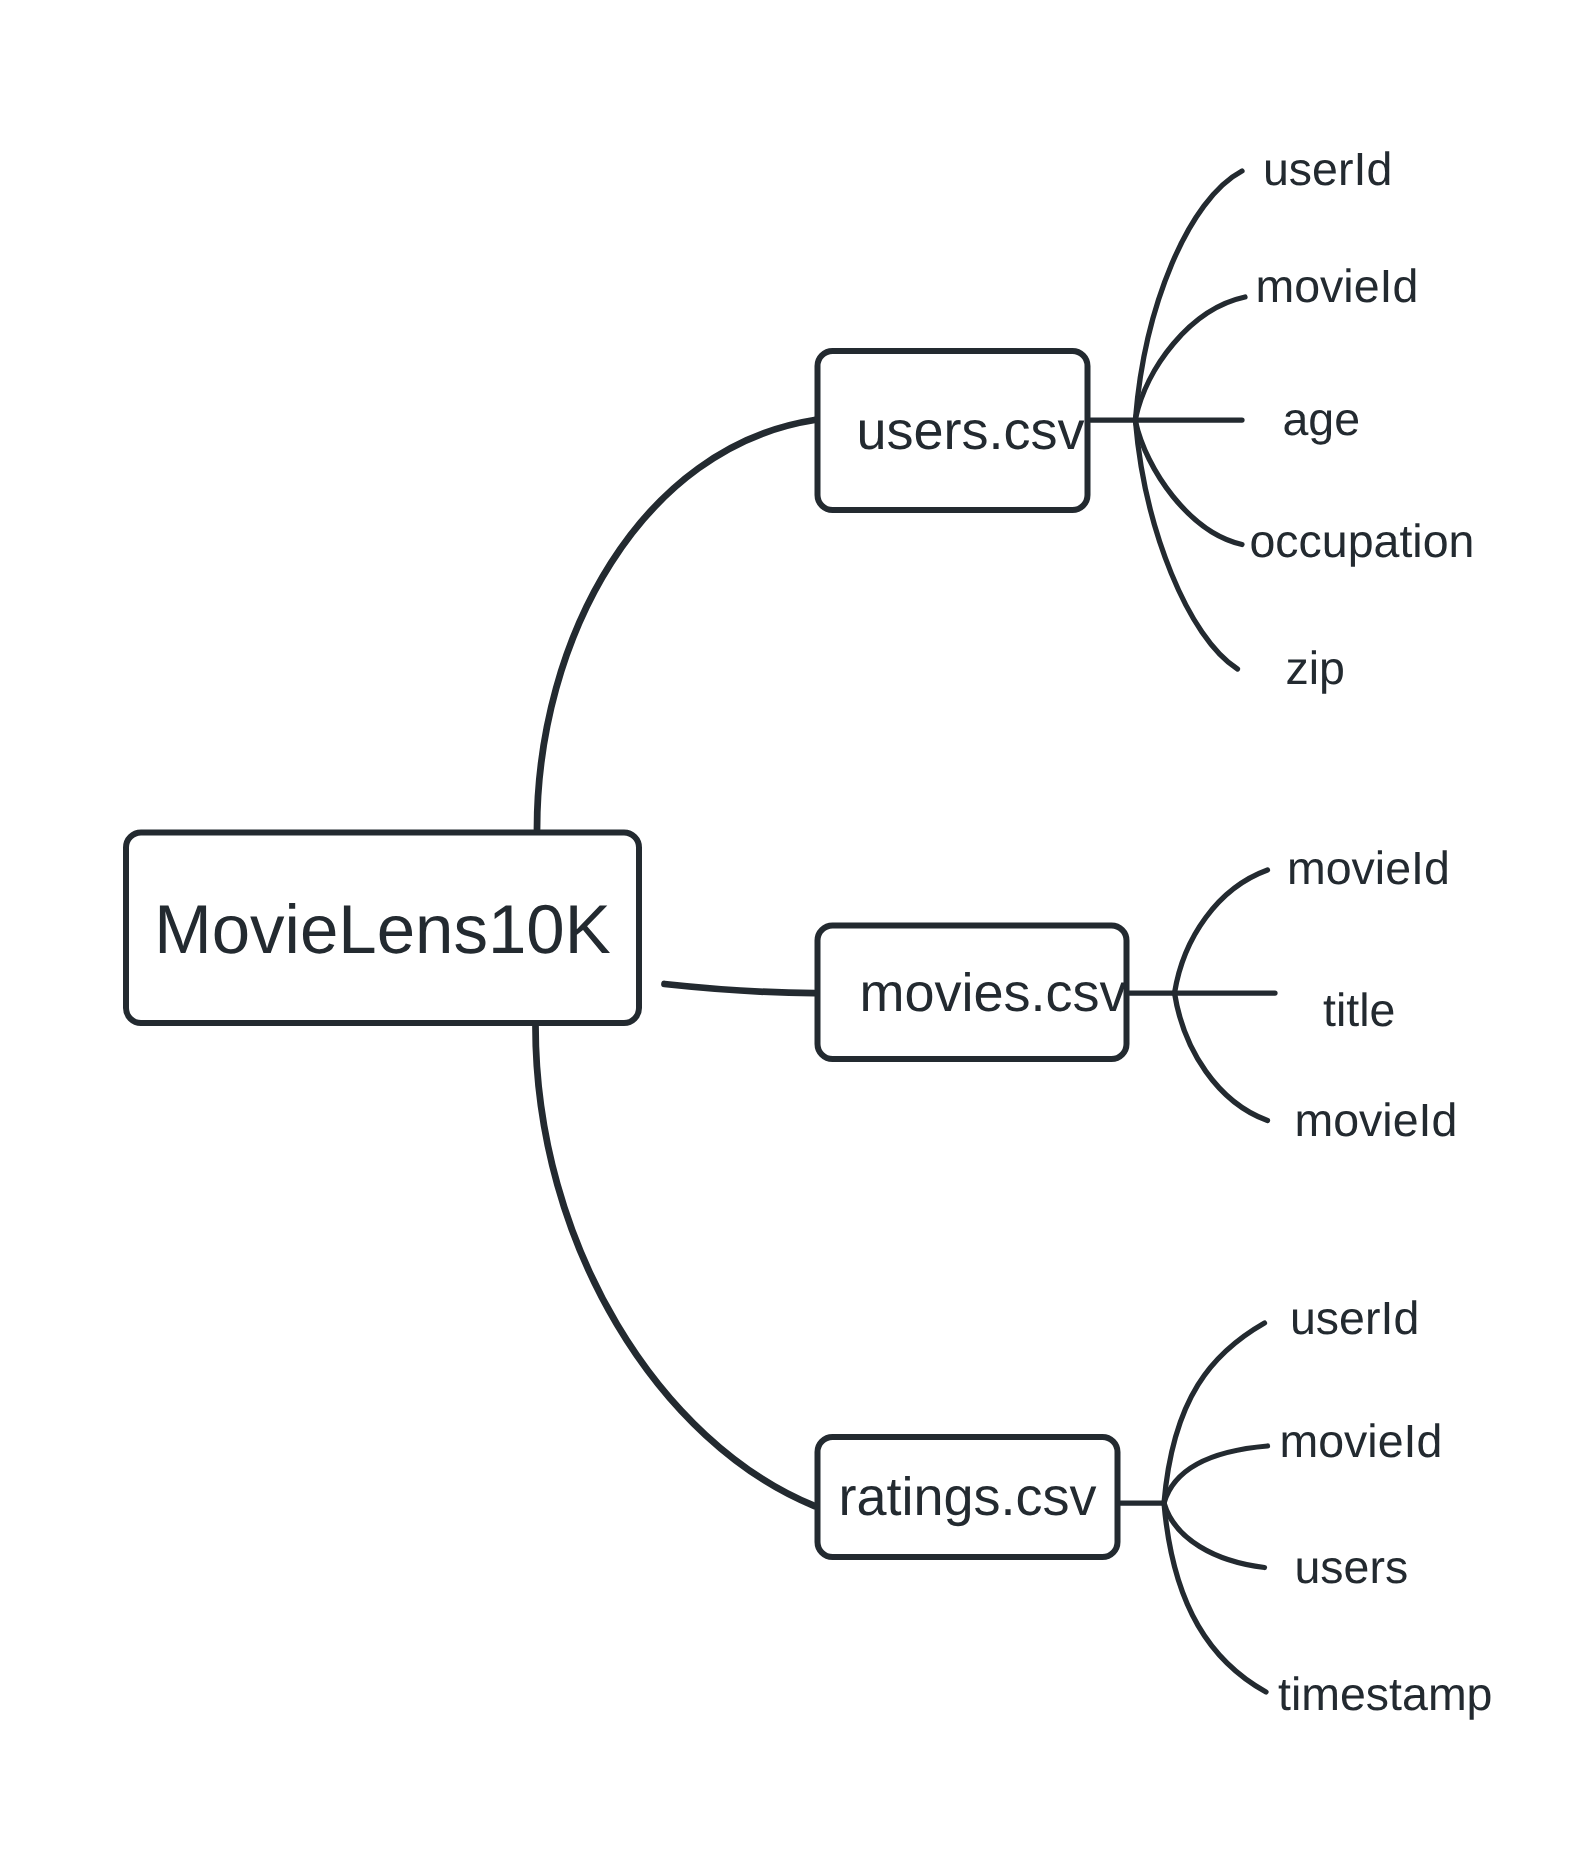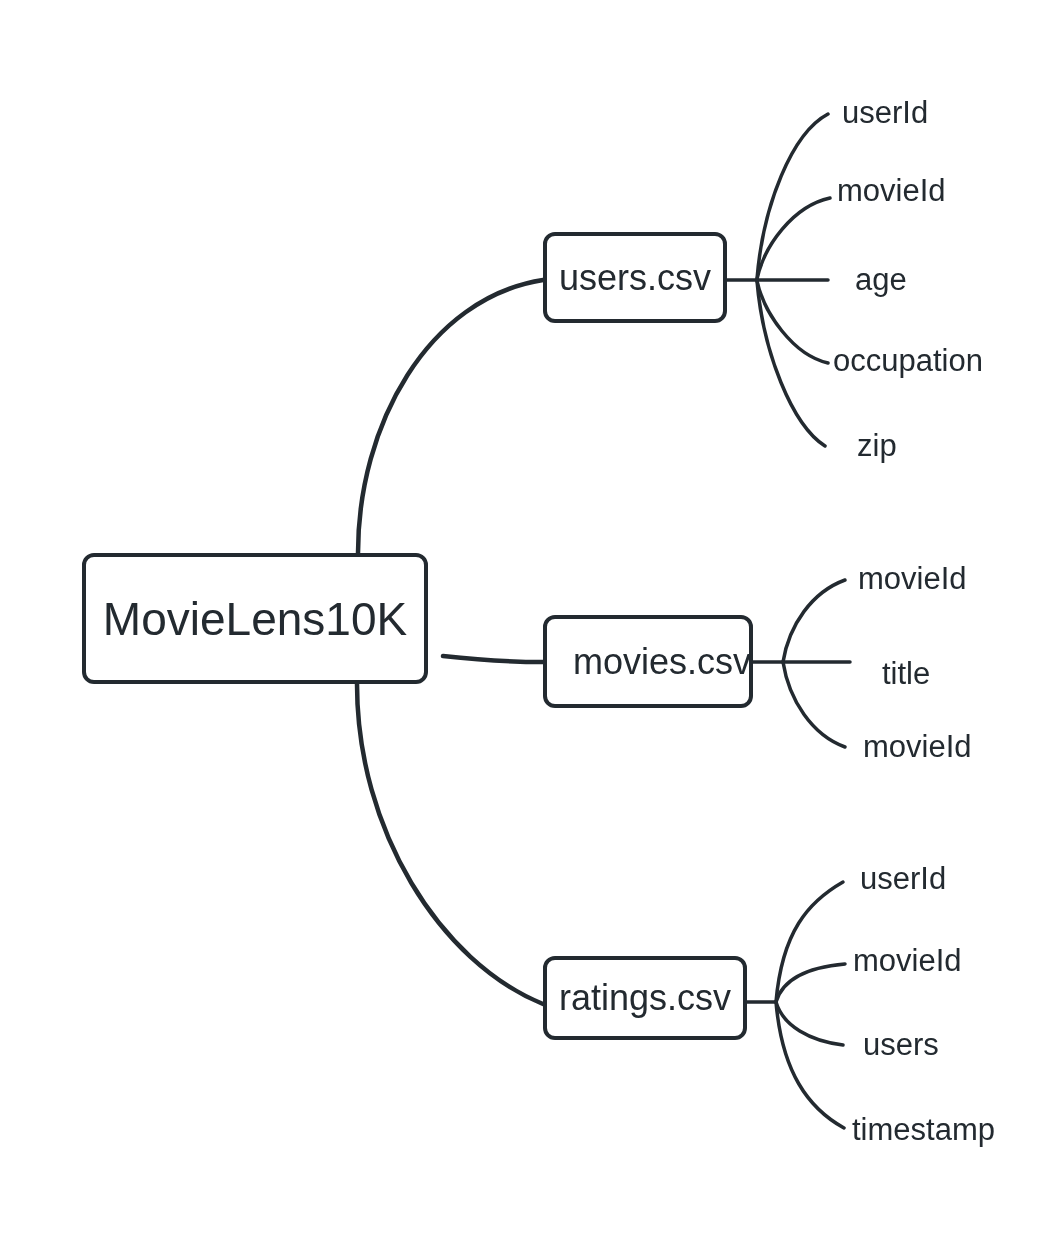--- a/index.html
+++ b/index.html
@@ -35,21 +35,21 @@
     box-sizing: border-box;
     background: #ffffff;
     border: 4px solid #232a30;
     border-radius: 12px;
     display: flex;
     align-items: center;
     justify-content: center;
     white-space: nowrap;
   }
   .node-root  { left: 82px;  top: 553px; width: 346px; height: 131px; font-size: 46px; }
-  .node-users { left: 543px; top: 232px; width: 184px; height: 91px;  font-size: 36px; }
+  .node-users { left: 543px; top: 232px; width: 184px; height: 110px;  font-size: 36px; justify-content: flex-end; }
   .node-movies{ left: 543px; top: 615px; width: 210px; height: 93px;  font-size: 36px; padding-left: 28px; }
   .node-ratings{ left: 543px; top: 956px; width: 204px; height: 84px; font-size: 36px; }
   .leaf {
     position: absolute;
     z-index: 2;
     font-size: 31px;
     line-height: 28px;
     white-space: nowrap;
   }
 </style>

